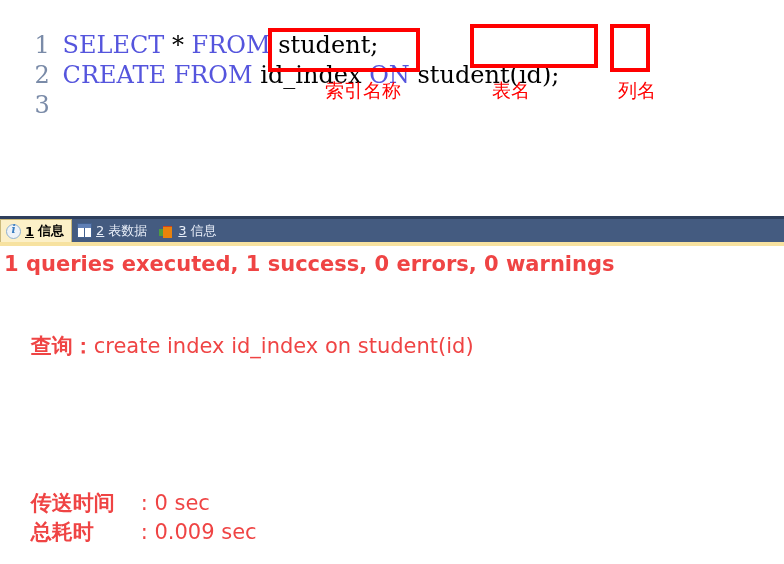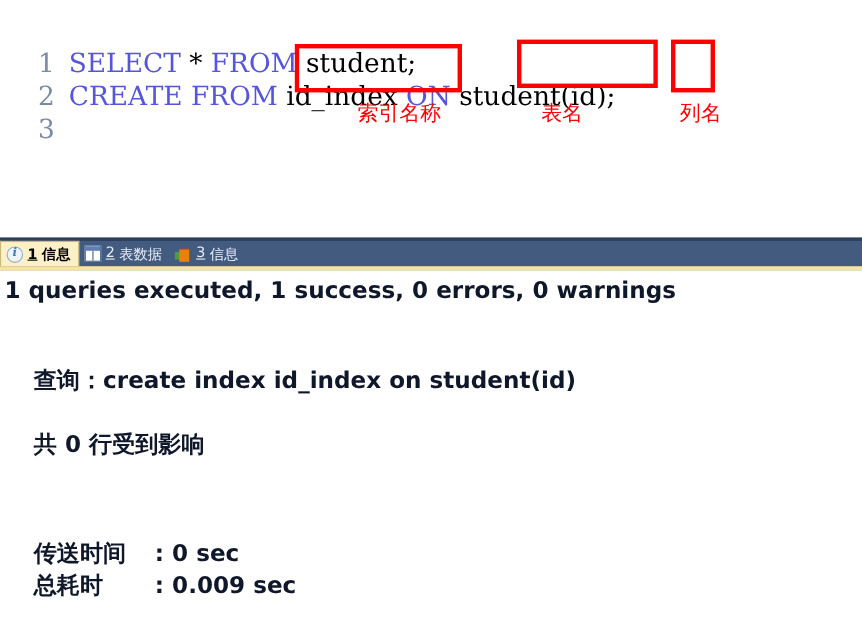--- a/index.html
+++ b/index.html
@@ -12,21 +12,21 @@
     background: #ffffff;
     font-family: "Liberation Sans", sans-serif;
     overflow: hidden;
     position: relative;
   }
 
   
   #editor {
     position: absolute;
     left: 0;
-    top: 12px;
+    top: 0;
     width: 652px;
     height: 216px;
     background: #ffffff;
     overflow: hidden;
     padding-left: 48px;
   }
   .code-line {
     position: absolute;
     left: 0;
     height: 30px;
@@ -206,24 +206,24 @@
     height: 318px;
     background: #ffffff;
     overflow: hidden;
   }
   .res-line {
     position: absolute;
     left: 4px;
     white-space: pre;
     font-family: "DejaVu Sans", "Liberation Sans", sans-serif;
     font-size: 21px;
-    color: #0f172a;
+    color: #ef4444;
     line-height: 28px;
   }
-  .res-line .b { font-weight: bold; }
+  .res-line .b { font-weight: normal; }
   .res-line .cn { font-weight: bold; }
 
   #res-summary  { top: 4px; font-weight: bold; }
   #res-query    { top: 58px; }
   #res-rows     { top: 116px; }
   #res-exec     { top: 186px; }
   #res-transfer { top: 215px; }
   #res-total    { top: 244px; }
 
   .lbl-cn {
@@ -283,23 +283,20 @@
 </div>
 
 <div id="result">
 
   <div class="res-line" id="res-summary">1 queries executed, 1 success, 0 errors, 0 warnings</div>
 
   <div class="res-line" id="res-query">
     <span class="cn">查询：</span><span class="b">create index id_index on student(id)</span>
   </div>
 
-  <div class="res-line" id="res-rows">
-    <span class="cn">共 </span><span class="b">0</span><span class="cn"> 行受到影响</span>
-  </div>
 
 
   <div class="res-line" id="res-transfer">
     <span class="cn lbl-cn">传送时间</span><span class="b">: </span><span class="b">0 sec</span>
   </div>
 
   <div class="res-line" id="res-total">
     <span class="cn lbl-cn">总耗时</span><span class="b">: </span><span class="b">0.009 sec</span>
   </div>
 </div>

